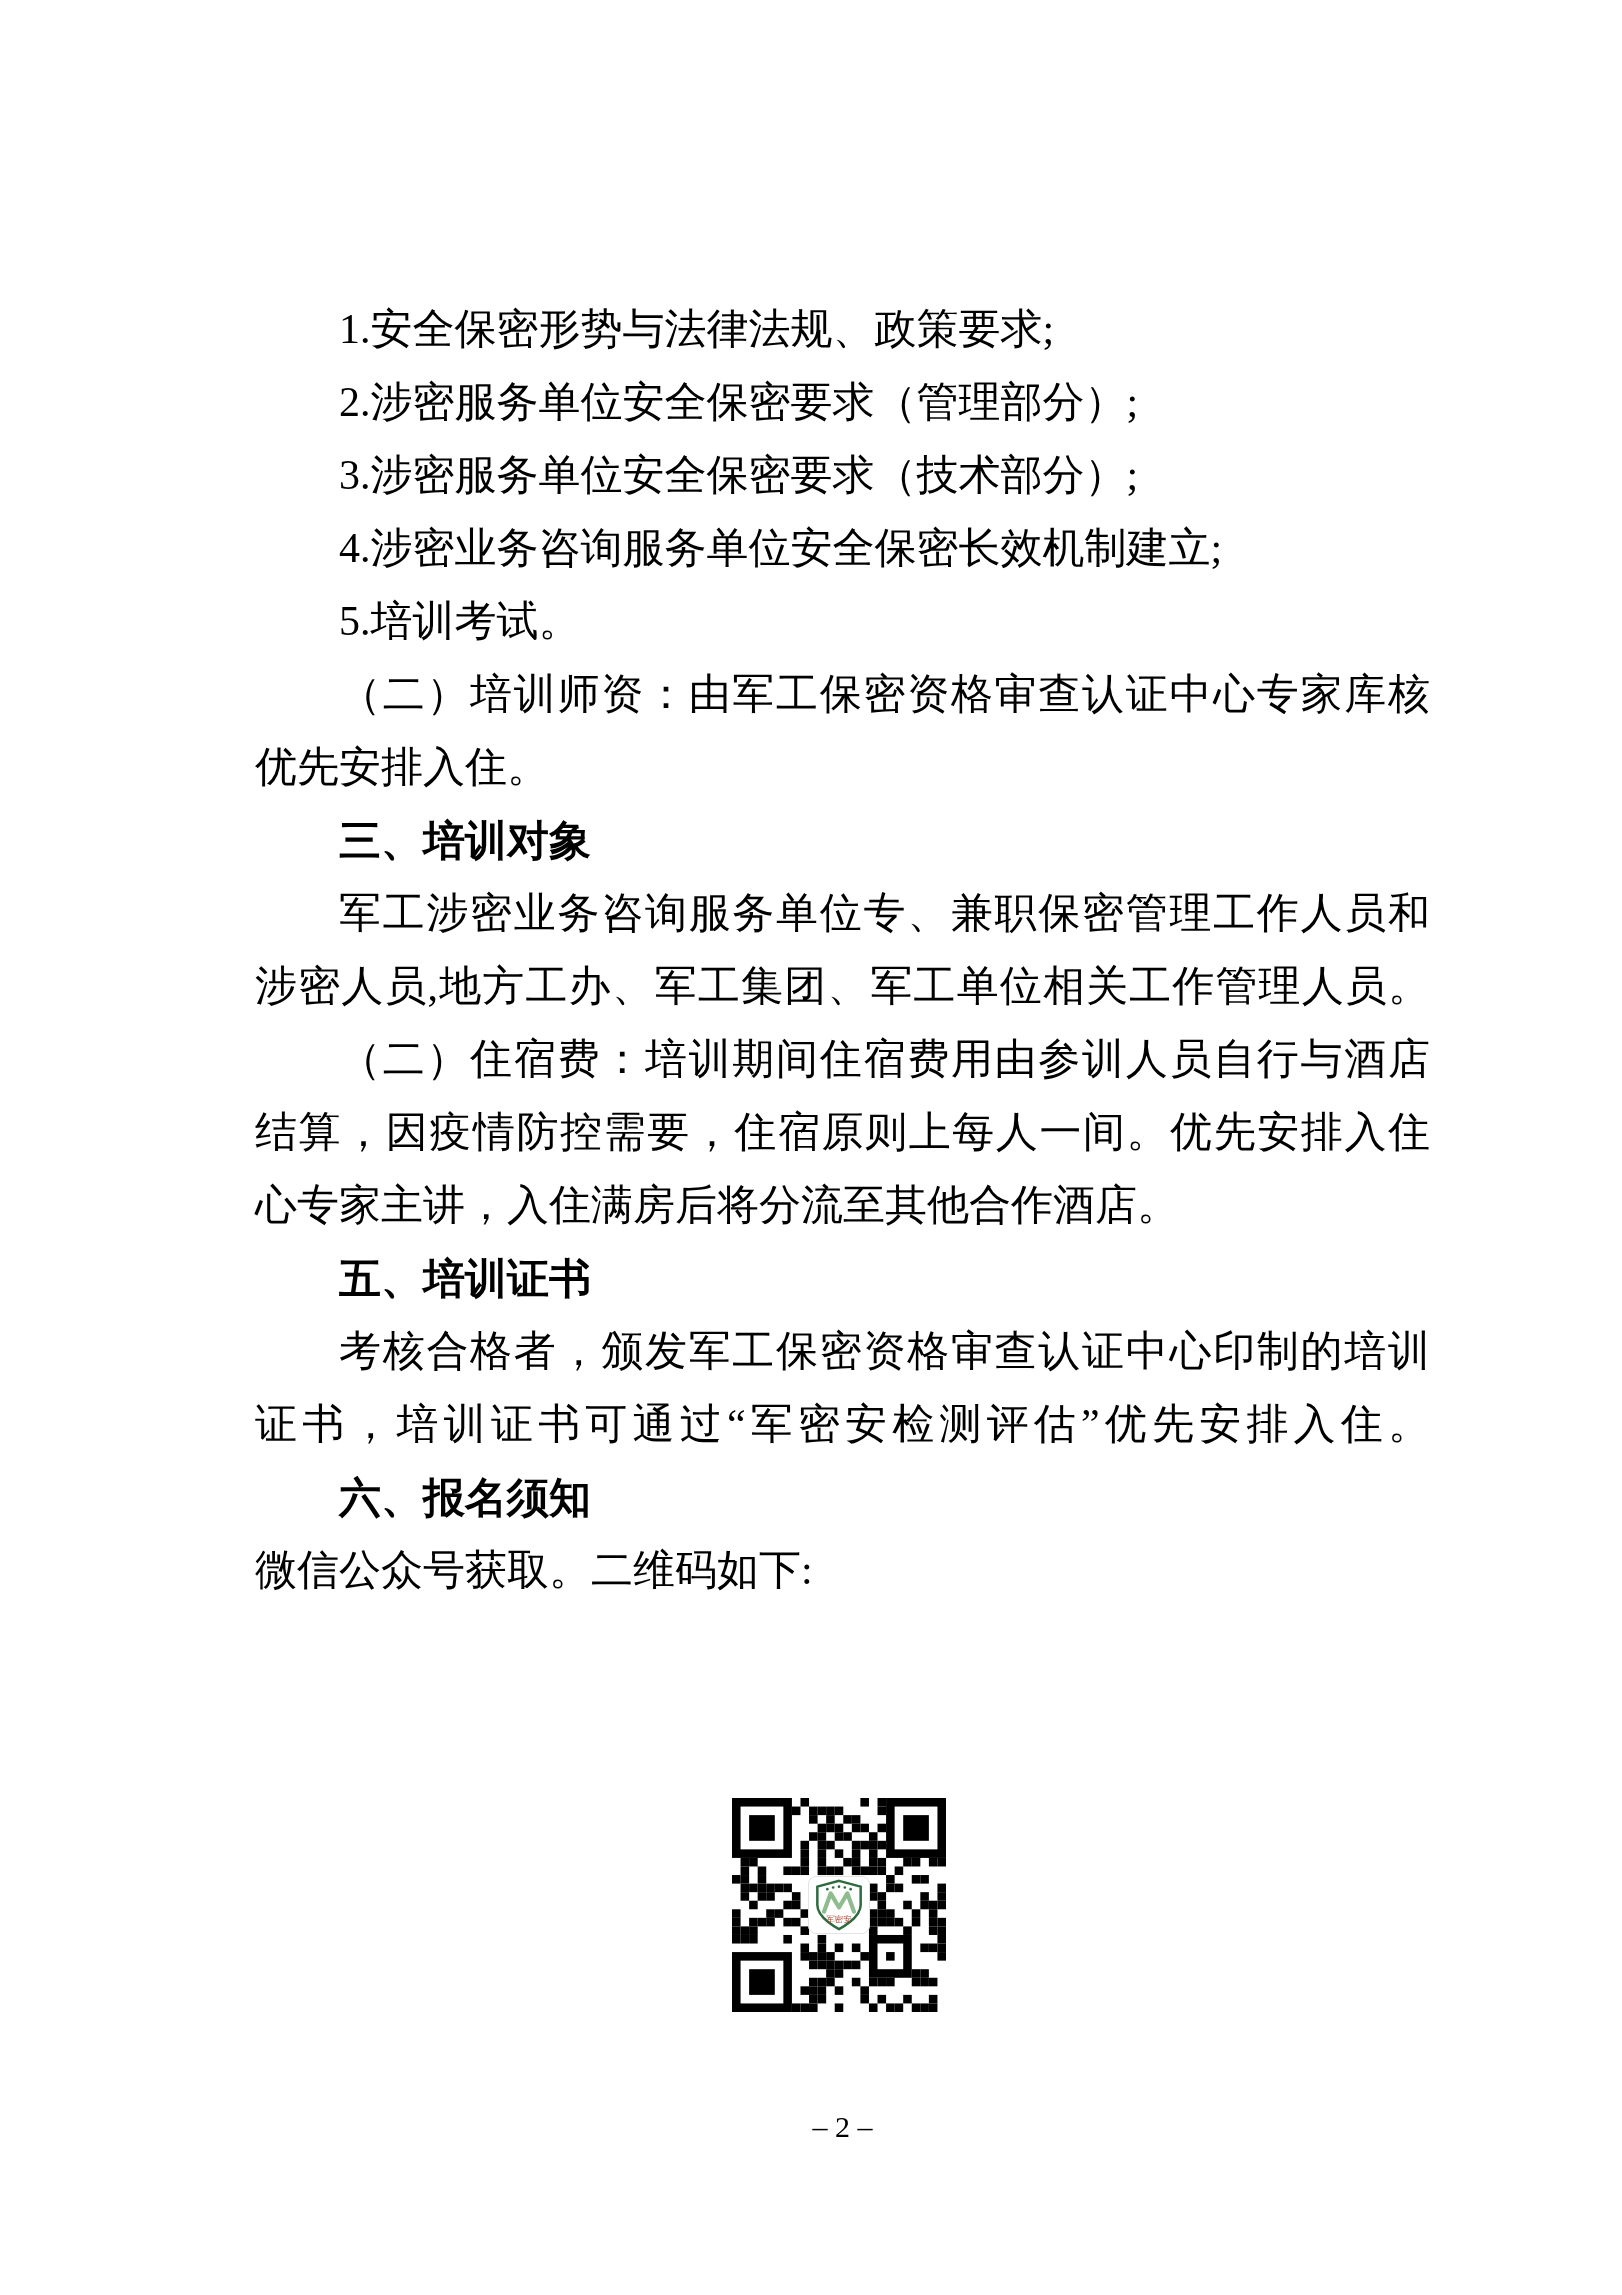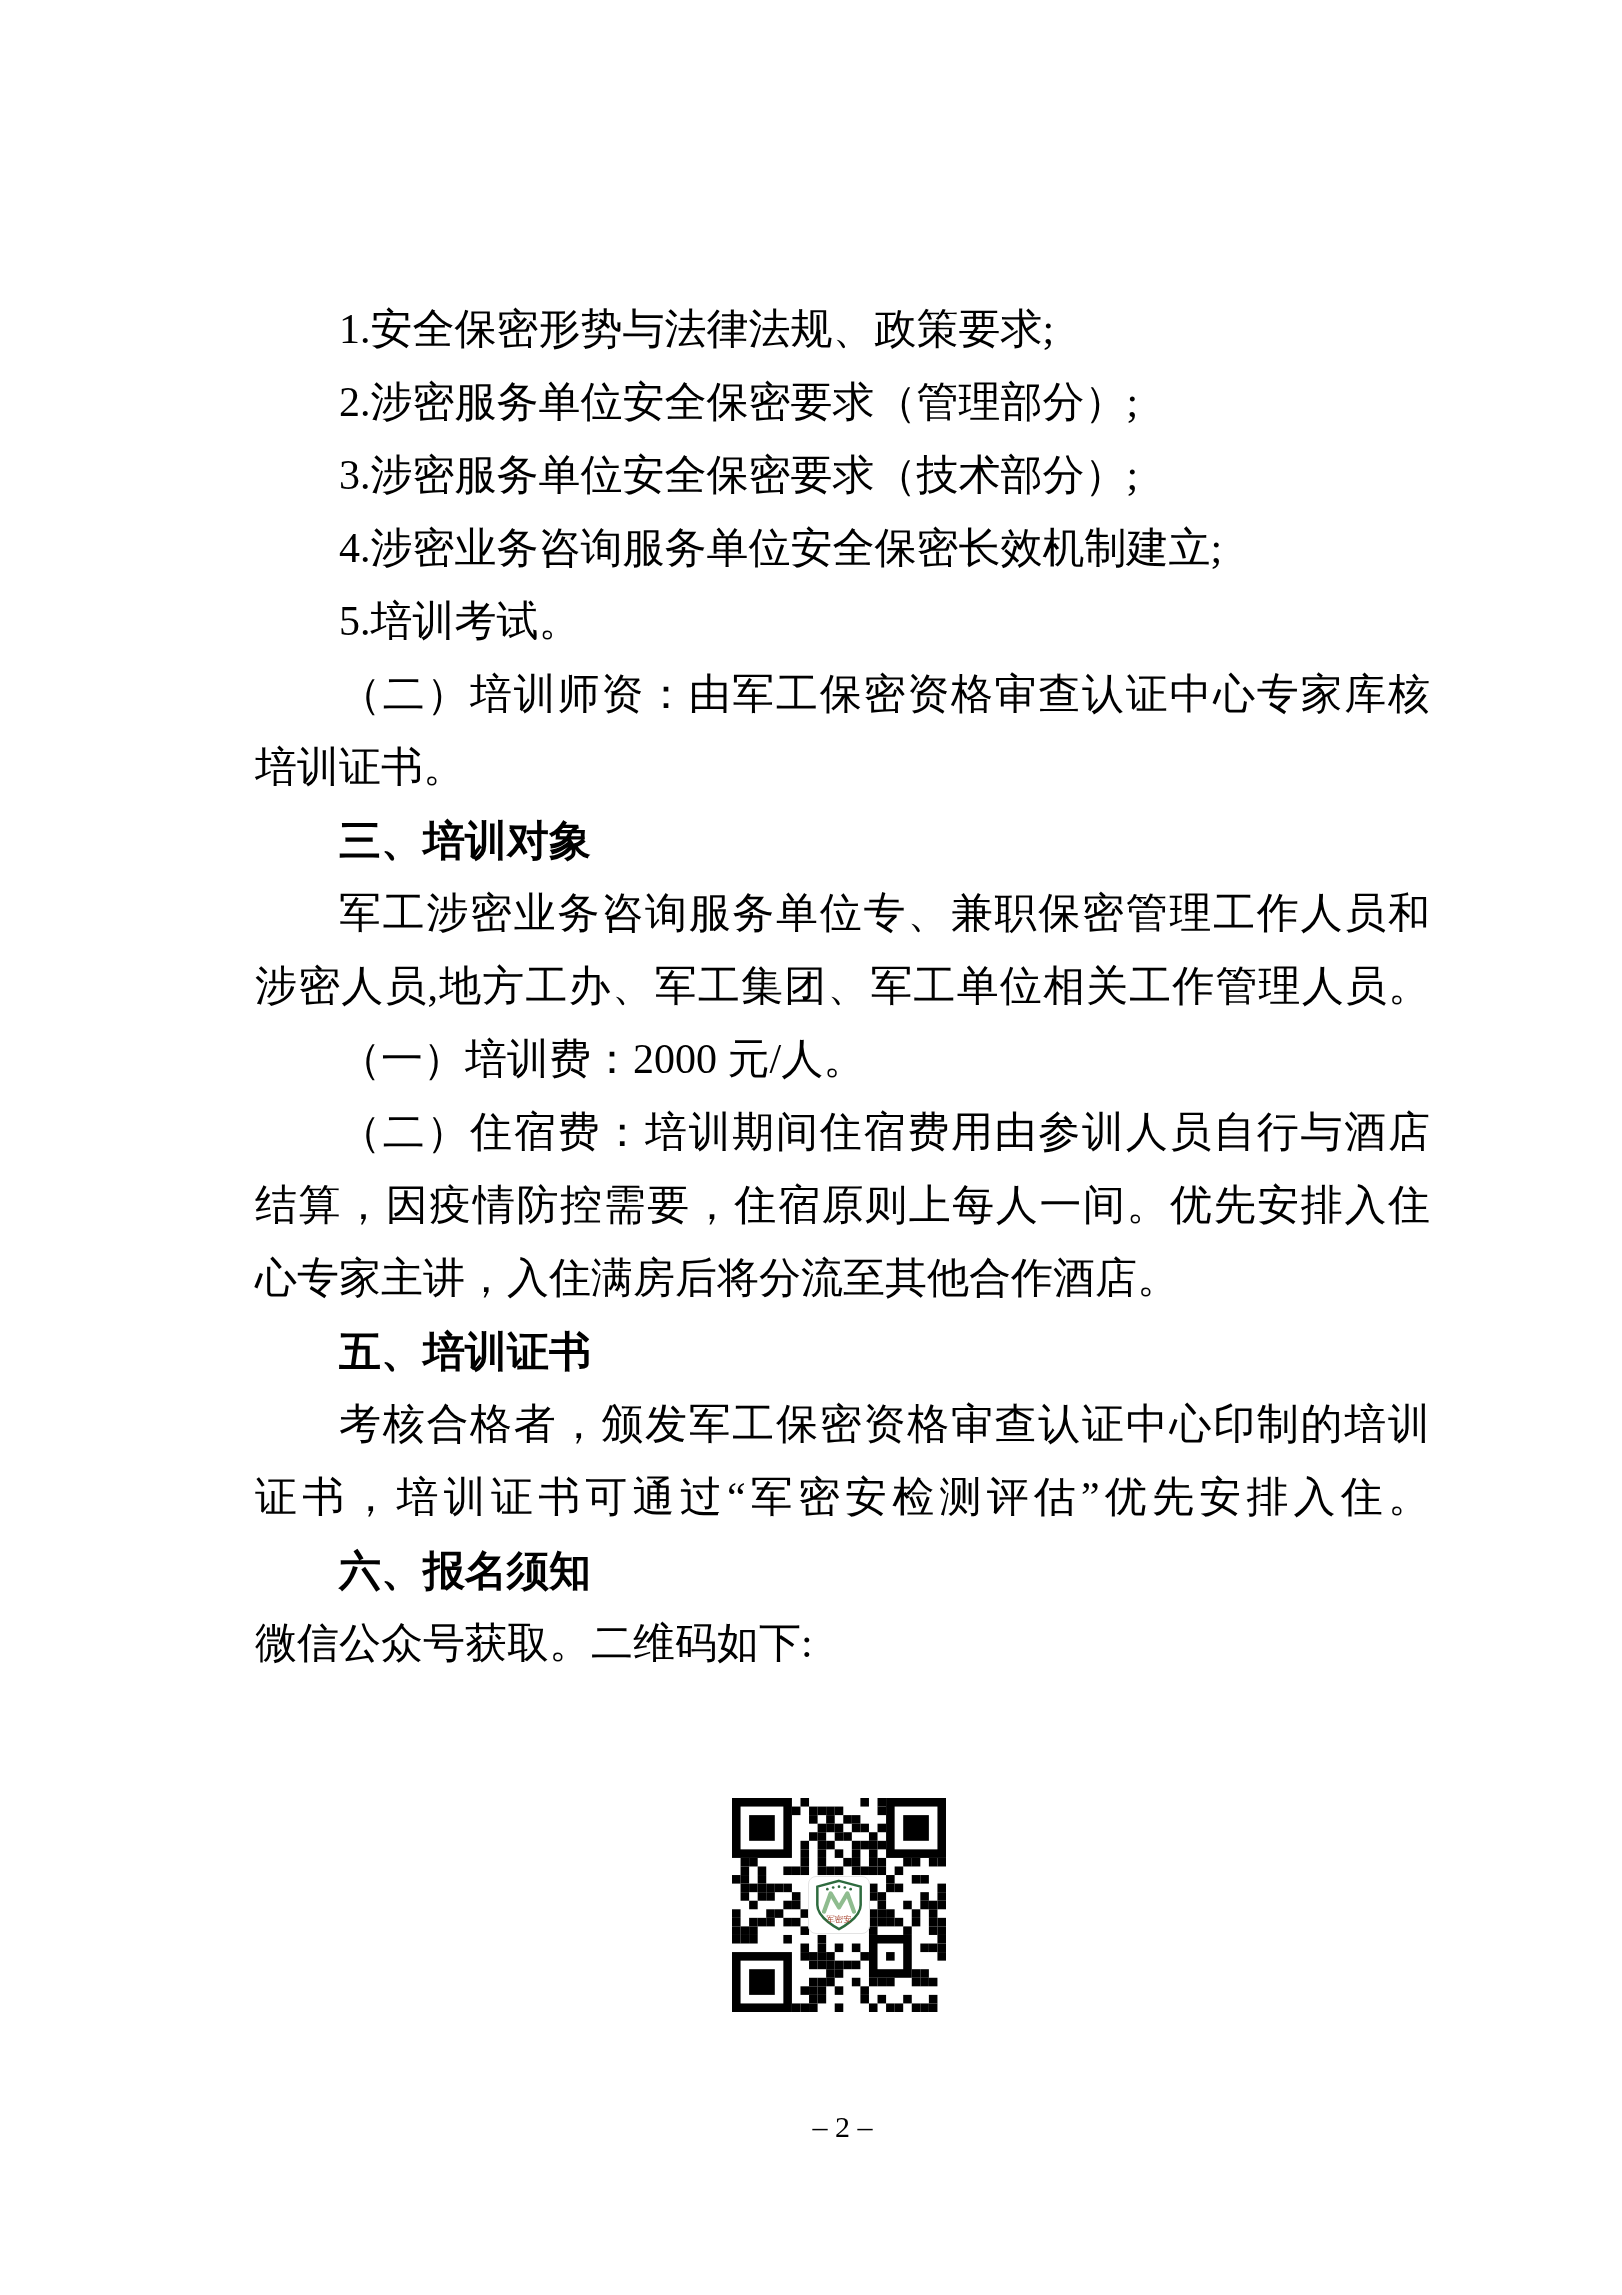--- a/index.html
+++ b/index.html
@@ -67,27 +67,26 @@
 <div class="page">
 
   <div class="body-text">
     <div class="line indent"><span>1.安全保密形势与法律法规、政策要求;</span></div>
     <div class="line indent"><span>2.涉密服务单位安全保密要求（管理部分）;</span></div>
     <div class="line indent"><span>3.涉密服务单位安全保密要求（技术部分）;</span></div>
     <div class="line indent"><span>4.涉密业务咨询服务单位安全保密长效机制建立;</span></div>
     <div class="line indent"><span>5.培训考试。</span></div>
 
     <div class="line indent full"><span>（二）培训师资：由军工保密资格审查认证中心专家库核</span></div>
-    <div class="line"><span>培训证书。</span></div>
+    <div class="line"><span>优先安排入住。</span></div>
 
     <div class="line indent heading"><span>三、培训对象</span></div>
     <div class="line indent full"><span>军工涉密业务咨询服务单位专、兼职保密管理工作人员和</span></div>
     <div class="line full"><span>涉密人员,地方工办、军工集团、军工单位相关工作管理人员。</span></div>
 
-    <div class="line indent"><span>（一）培训费：2000 元/人。</span></div>
     <div class="line indent full"><span>（二）住宿费：培训期间住宿费用由参训人员自行与酒店</span></div>
     <div class="line full"><span>结算，因疫情防控需要，住宿原则上每人一间。优先安排入住</span></div>
     <div class="line"><span>心专家主讲，入住满房后将分流至其他合作酒店。</span></div>
 
     <div class="line indent heading"><span>五、培训证书</span></div>
     <div class="line indent full"><span>考核合格者，颁发军工保密资格审查认证中心印制的培训</span></div>
     <div class="line full"><span>证书，培训证书可通过“军密安检测评估”优先安排入住。</span></div>
 
     <div class="line indent heading"><span>六、报名须知</span></div>
     <div class="line"><span>微信公众号获取。二维码如下:</span></div>

